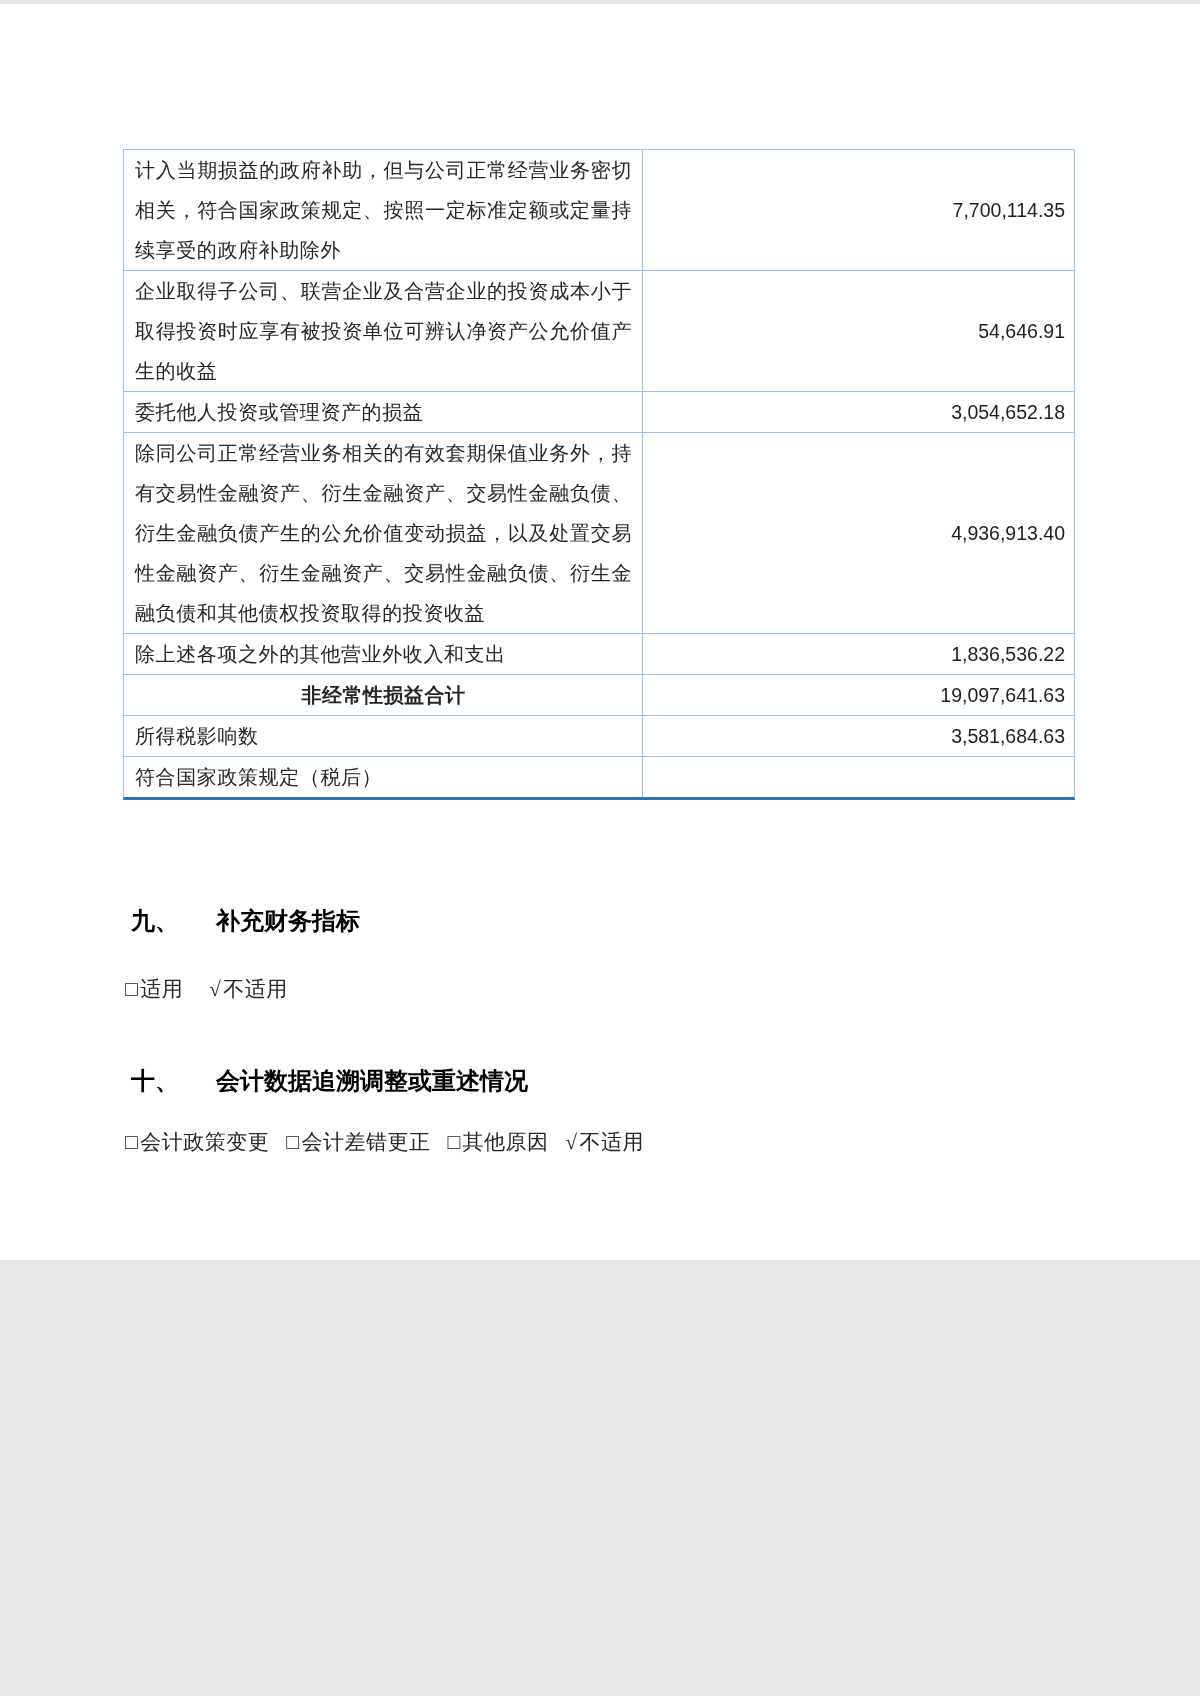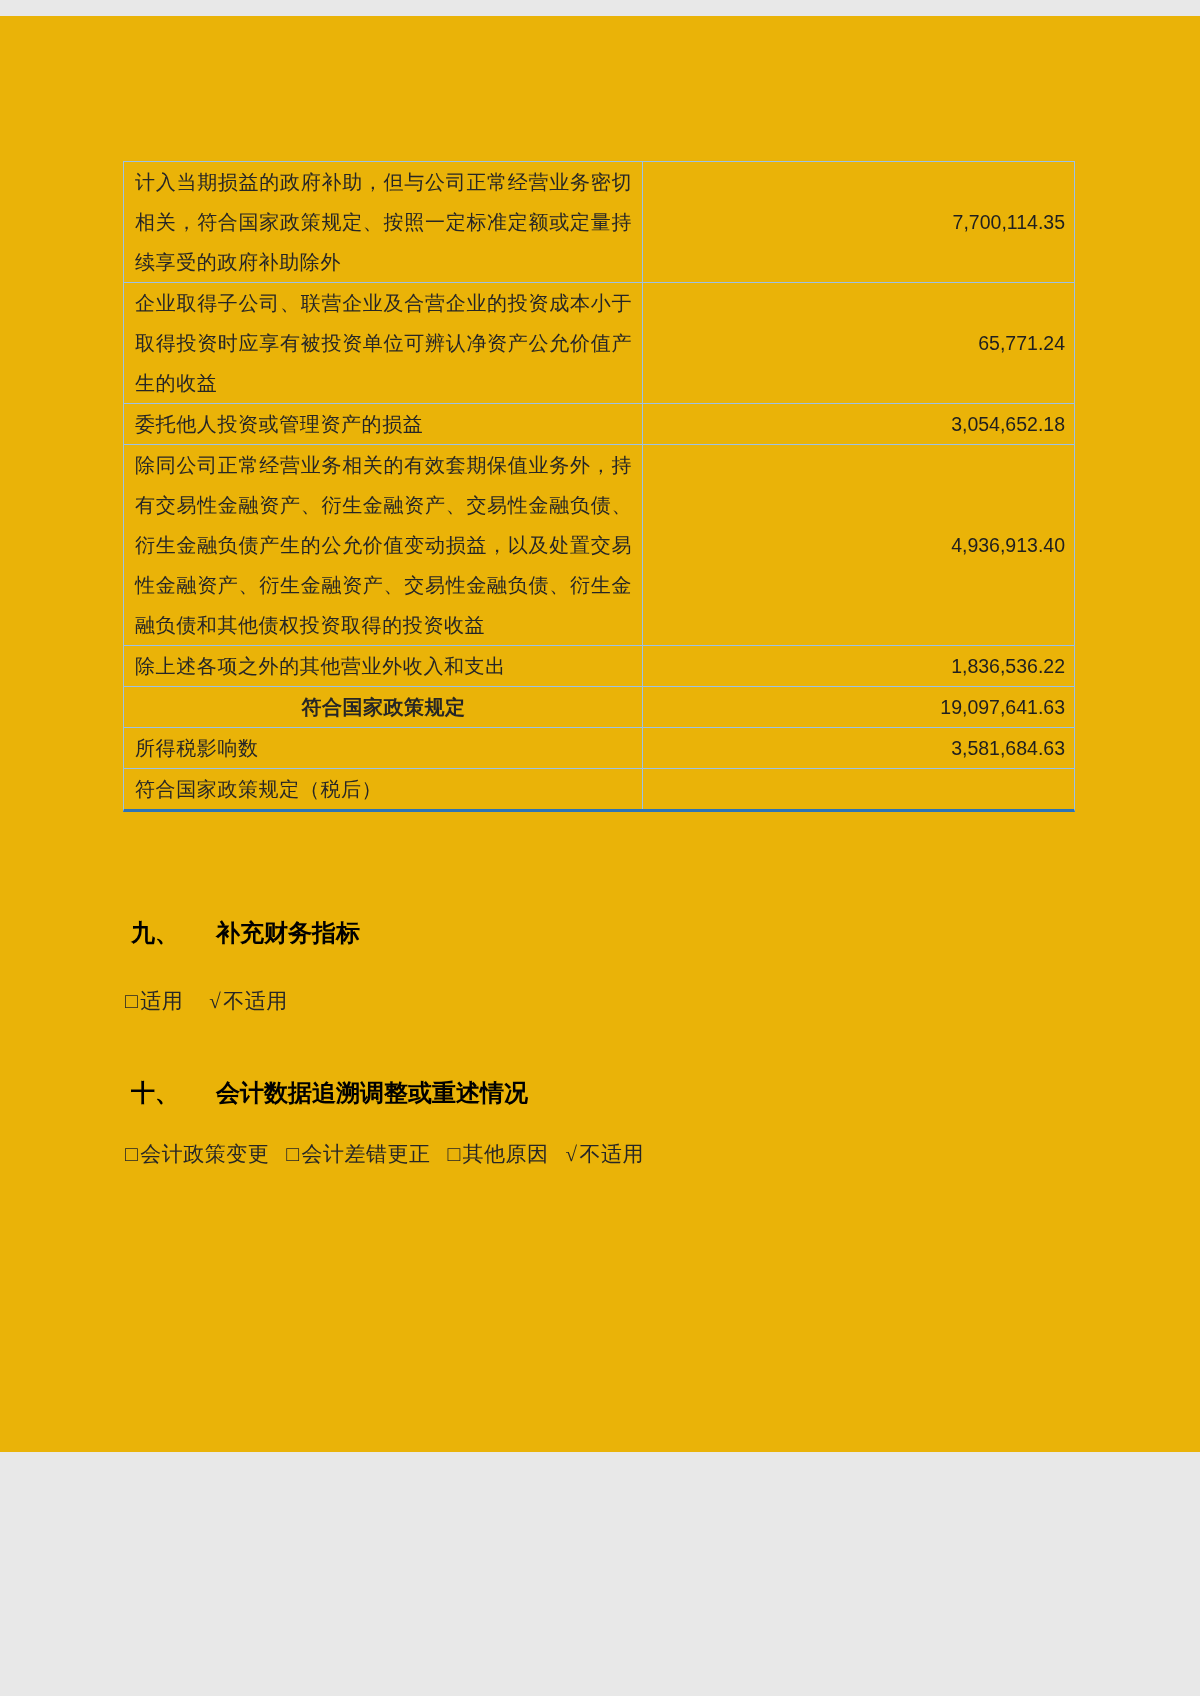--- a/index.html
+++ b/index.html
@@ -1,20 +1,20 @@
 <!DOCTYPE html>
 <html><head>
 <meta charset="utf-8">
 <style>
   html,body{margin:0;padding:0;background:#e8e8e8;}
   .page{
     position:relative;
-    width:1200px;height:1436px;
-    background:#eab308;
-    margin:16px auto;
+    width:1200px;height:1256px;
+    background:#ffffff;
+    margin:4px auto;
     font-family:"Liberation Serif","DejaVu Serif",serif;
     color:#262626;
     overflow:hidden;
   }
   
   .fin-table{
     position:absolute;
     left:123px;top:145px;
     width:952px;
     border:1.5px solid #9CC2E5;
@@ -105,40 +105,40 @@
 
   <div class="fin-table">
 
     <div class="trow">
       <div class="cell label">计入当期损益的政府补助，但与公司正常经营业务密切相关，符合国家政策规定、按照一定标准定额或定量持续享受的政府补助除外</div>
       <div class="cell value">7,700,114.35</div>
     </div>
 
     <div class="trow">
       <div class="cell label">企业取得子公司、联营企业及合营企业的投资成本小于取得投资时应享有被投资单位可辨认净资产公允价值产生的收益</div>
-      <div class="cell value">65,771.24</div>
+      <div class="cell value">54,646.91</div>
     </div>
 
     <div class="trow">
       <div class="cell label">委托他人投资或管理资产的损益</div>
       <div class="cell value">3,054,652.18</div>
     </div>
 
     <div class="trow">
       <div class="cell label">除同公司正常经营业务相关的有效套期保值业务外，持有交易性金融资产、衍生金融资产、交易性金融负债、衍生金融负债产生的公允价值变动损益，以及处置交易性金融资产、衍生金融资产、交易性金融负债、衍生金融负债和其他债权投资取得的投资收益</div>
       <div class="cell value">4,936,913.40</div>
     </div>
 
     <div class="trow">
       <div class="cell label">除上述各项之外的其他营业外收入和支出</div>
       <div class="cell value">1,836,536.22</div>
     </div>
 
     <div class="trow total">
-      <div class="cell label">符合国家政策规定</div>
+      <div class="cell label">非经常性损益合计</div>
       <div class="cell value">19,097,641.63</div>
     </div>
 
     <div class="trow">
       <div class="cell label">所得税影响数</div>
       <div class="cell value">3,581,684.63</div>
     </div>
 
     <div class="trow">
       <div class="cell label">符合国家政策规定（税后）</div>

